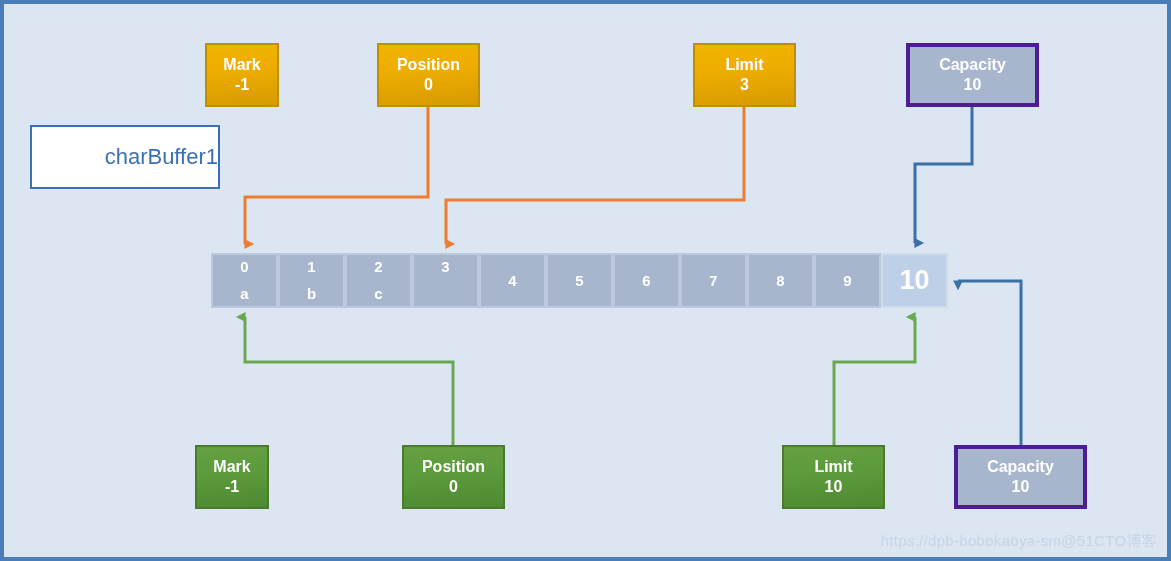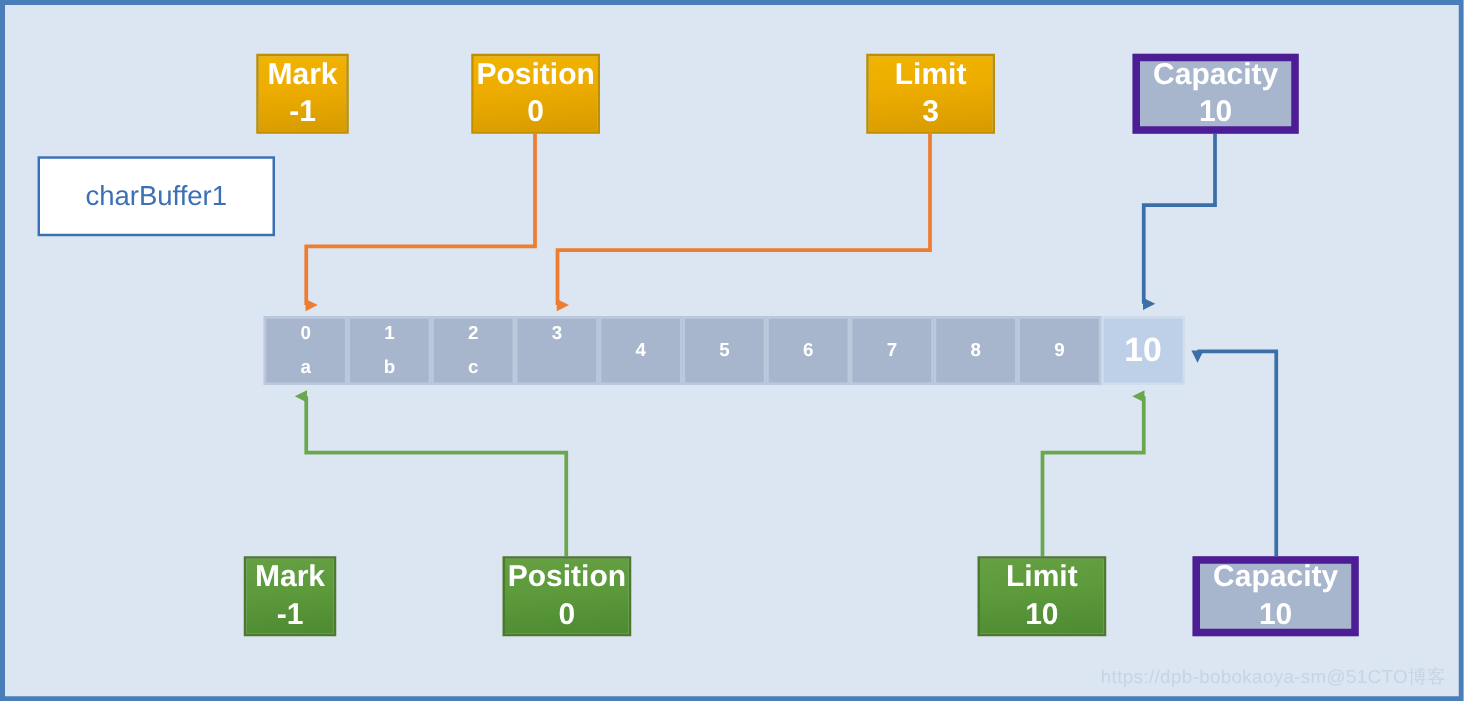--- a/index.html
+++ b/index.html
@@ -28,49 +28,49 @@
   
   .box {
     position: absolute;
     box-sizing: border-box;
     display: flex;
     flex-direction: column;
     align-items: center;
     justify-content: center;
     color: #ffffff;
     font-weight: bold;
-    font-size: 24px;
+    font-size: 16px;
     line-height: 1.25;
     text-align: center;
     z-index: 5;
   }
   .box .t { display: block; }
 
   .box.gold {
     background: linear-gradient(175deg, #f0b400 0%, #eead00 40%, #d79b00 100%);
     border: 2px solid #bf8f00;
   }
   .box.green {
     background: linear-gradient(175deg, #65a042 0%, #5c9a3c 45%, #4e8a31 100%);
     border: 2px solid #4c7a2c;
   }
   .box.steel {
     background: #a7b5cd;
-    border: 6px solid #4c1d95;
+    border: 4px solid #4c1d95;
   }
 
   
   .plate {
     position: absolute;
     box-sizing: border-box;
     background: #ffffff;
     border: 2px solid #3b6fb6;
     display: flex;
     align-items: center;
-    justify-content: center;
+    justify-content: flex-end;
     color: #3b6fb6;
     font-size: 22px;
     z-index: 4;
   }
 
   
   #buffer {
     position: absolute;
     left: 207px;
     top: 249px;

